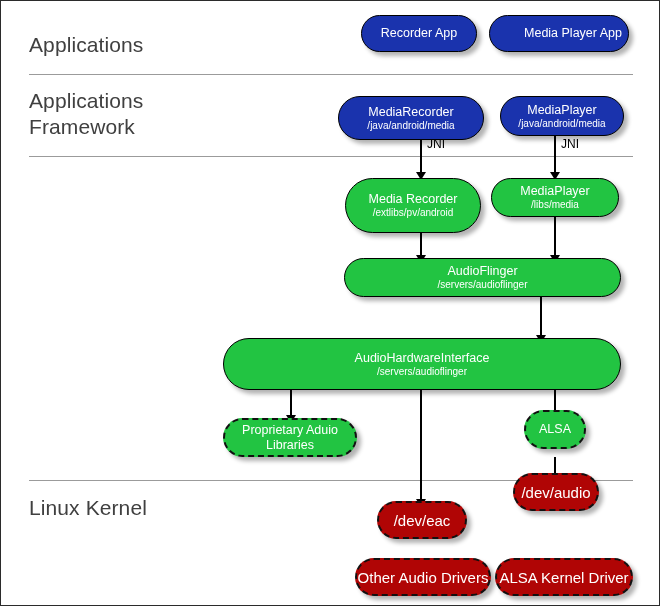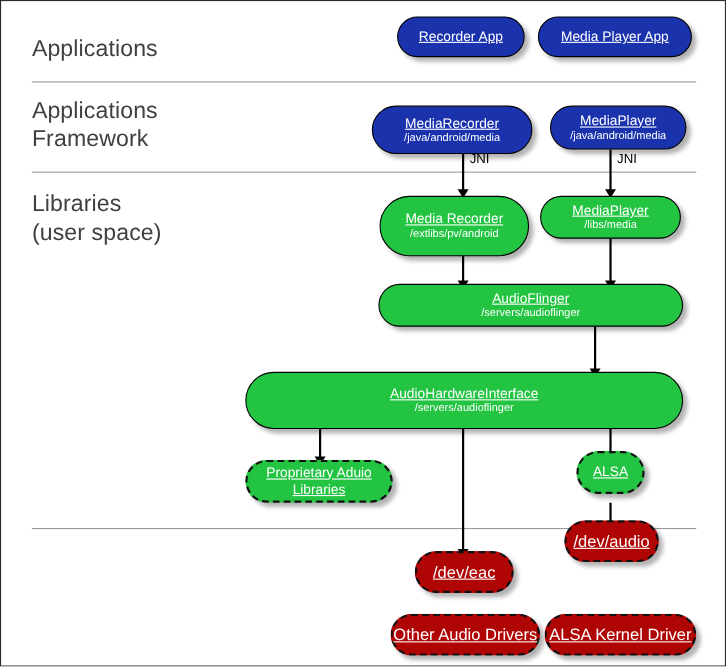--- a/index.html
+++ b/index.html
@@ -73,21 +73,20 @@
     text-align: center;
     color: #ffffff;
     box-shadow: 4px 4px 4px rgba(0,0,0,0.30);
     border: 1px solid #000000;
     padding: 0 6px;
   }
   .node .title {
     font-size: 12.5px;
     line-height: 15px;
     white-space: nowrap;
-    text-decoration: underline;
   }
   .node .title.wrap {
     white-space: normal;
   }
   .node .path {
     font-size: 10px;
     line-height: 12px;
     white-space: nowrap;
   }
   .node.blue  { background: #1a33ad; }
@@ -105,23 +104,22 @@
 
   <div class="divider" style="top:73px;"></div>
   <div class="divider" style="top:155px;"></div>
   <div class="divider" style="top:479px;"></div>
 
   <div class="layer-label" style="left:28px; top:31px;">Applications</div>
 
   <div class="layer-label" style="left:28px; top:87px;">Applications
 Framework</div>
 
-  <div class="layer-label" style="left:28px; top:172px;"> Libraries
-(user space)</div>
-
+
+  <div class="layer-label" style="left:28px; top:494px;">Linux Kernel</div>
 
   <div class="conn" style="left:419px; top:135px; height:38px;"></div>
   <div class="arrowhead" style="left:415px; top:171px;"></div>
   <div class="jni-label" style="left:426px; top:136px;">JNI</div>
 
   <div class="conn" style="left:553px; top:135px; height:38px;"></div>
   <div class="arrowhead" style="left:549px; top:171px;"></div>
   <div class="jni-label" style="left:560px; top:136px;">JNI</div>
 
   <div class="conn" style="left:419px; top:216px; height:40px;"></div>
@@ -142,21 +140,21 @@
   <div class="conn" style="left:553px; top:376px; height:40px;"></div>
   <div class="arrowhead" style="left:549px; top:414px;"></div>
 
   <div class="conn" style="left:553px; top:456px; height:44px;"></div>
   <div class="arrowhead" style="left:549px; top:498px;"></div>
 
   <div class="node blue" style="left:360px; top:14px; width:116px; height:37px;">
     <span class="title">Recorder App</span>
   </div>
 
-  <div class="node blue" style="left:488px; top:14px; width:140px; height:37px;">
+  <div class="node blue" style="left:488px; top:14px; width:140px; height:37px;align-items:flex-end;">
     <span class="title">Media Player App</span>
   </div>
 
   <div class="node blue" style="left:337px; top:95px; width:146px; height:44px;">
     <span class="title">MediaRecorder</span>
     <span class="path">/java/android/media</span>
   </div>
 
   <div class="node blue" style="left:499px; top:95px; width:124px; height:40px;">
     <span class="title">MediaPlayer</span>

